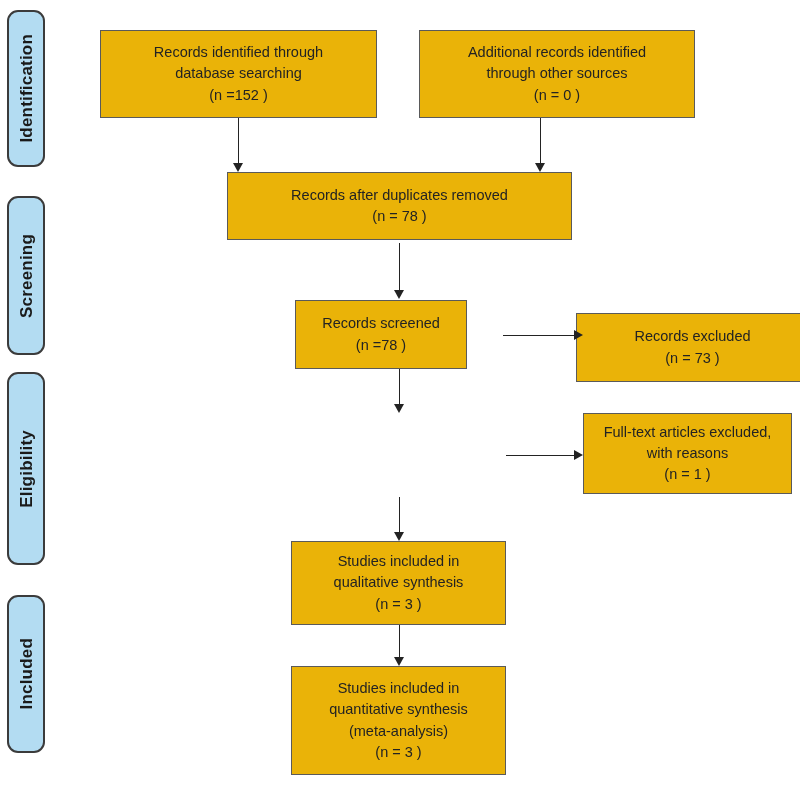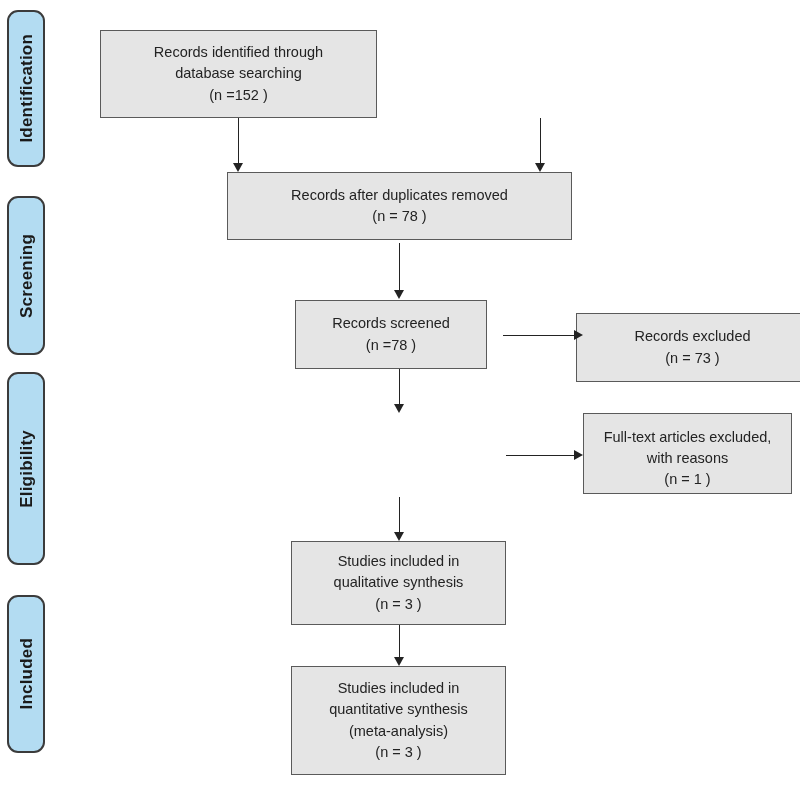--- a/index.html
+++ b/index.html
@@ -34,21 +34,21 @@
     font-size: 17px;
     letter-spacing: 0.2px;
     color: #1a1a1a;
     white-space: nowrap;
     line-height: 1;
   }
 
   
   .flow-box {
     position: absolute;
-    background: #e5e5e5;
+    background: #eab308;
     border: 1.6px solid #5a5a5a;
     box-sizing: border-box;
     display: flex;
     align-items: center;
     justify-content: center;
     text-align: center;
     padding: 3px 7px;
   }
   .flow-box .box-text {
     font-size: 14.5px;
@@ -105,38 +105,43 @@
   <div class="stage-pill" style="left:7px; top:595px; width:38px; height:158px;">
     <span class="pill-label">Included</span>
   </div>
 
   <div class="flow-box" style="left:100px; top:30px; width:277px; height:88px;">
     <span class="box-text">Records identified through
 database searching
 (n =152   )</span>
   </div>
 
+  <div class="flow-box" style="left:419px; top:30px; width:276px; height:88px;">
+    <span class="box-text">Additional records identified
+through other sources
+(n = 0  )</span>
+  </div>
 
   <div class="flow-box" style="left:227px; top:172px; width:345px; height:68px;">
     <span class="box-text">Records after duplicates removed
 (n = 78  )</span>
   </div>
 
-  <div class="flow-box" style="left:295px; top:300px; width:192px; height:69px;">
+  <div class="flow-box" style="left:295px; top:300px; width:172px; height:69px;">
     <span class="box-text">Records screened
 (n =78   )</span>
   </div>
 
   <div class="flow-box" style="left:576px; top:301px; width:233px; height:69px;margin-top:12px;">
     <span class="box-text">Records excluded
 (n = 73  )</span>
   </div>
 
 
-  <div class="flow-box" style="left:583px; top:413px; width:209px; height:81px;align-items:flex-end;">
+  <div class="flow-box" style="left:583px; top:413px; width:209px; height:81px;">
     <span class="box-text">Full-text articles excluded,
 with reasons
 (n =  1 )</span>
   </div>
 
   <div class="flow-box" style="left:291px; top:541px; width:215px; height:84px;">
     <span class="box-text">Studies included in
 qualitative synthesis
 (n =  3 )</span>
   </div>

